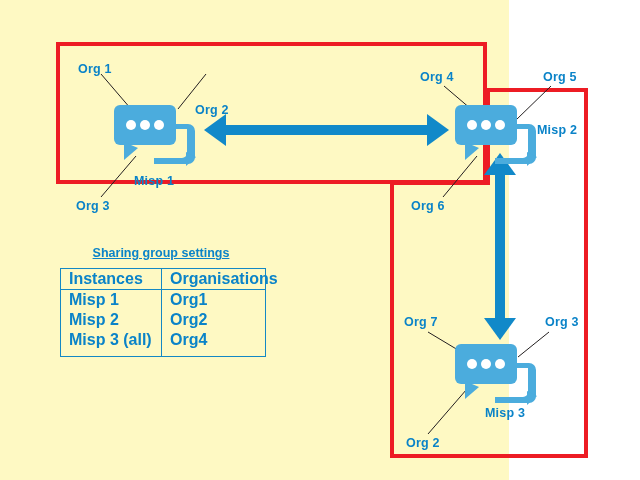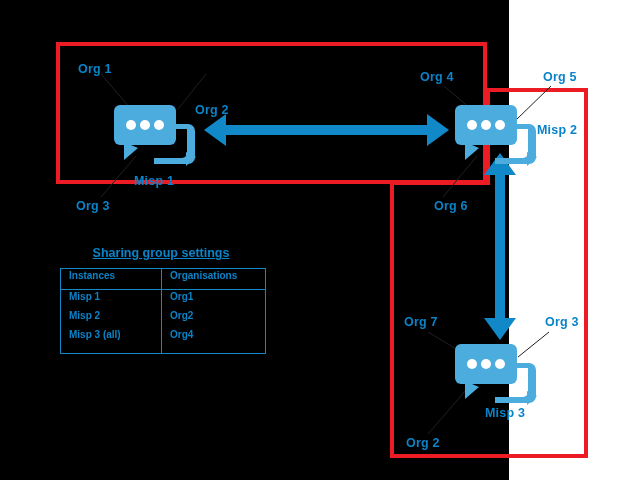--- a/index.html
+++ b/index.html
@@ -10,21 +10,21 @@
   body {
     width: 640px;
     height: 480px;
     font-family: "Liberation Sans", sans-serif;
     overflow: hidden;
   }
   #canvas {
     position: relative;
     width: 509px;
     height: 480px;
-    background: #000000;
+    background: #fef9c3;
   }
   #canvas > svg.layer {
     position: absolute;
     left: 0;
     top: 0;
     width: 640px;
     height: 480px;
   }
   .lbl {
     position: absolute;
@@ -63,21 +63,21 @@
     border: 1px solid #1488C4;
     border-collapse: collapse;
     table-layout: fixed;
   }
   #sgs-table td {
     border: none;
     padding: 1px 0 1px 8px;
     color: #0A83C8;
     font-family: "Liberation Sans", sans-serif;
     font-weight: bold;
-    font-size: 10px;
+    font-size: 16px;
     vertical-align: top;
     height: 17px;
     white-space: nowrap;
   }
   #sgs-table .colL { width: 92px; border-right: 1px solid #1488C4; }
   #sgs-table .colR { width: 95px; }
   #sgs-table tr.hdr td { border-bottom: 1px solid #1488C4; height: 18px; }
   #sgs-table tr.pad td { height: 6px; padding: 0; }
 </style>
 </head>
@@ -156,21 +156,21 @@
       <circle cx="500" cy="364" r="5" fill="#FFFFFF"></circle>
     </g>
   </svg>
 
   <div class="lbl" style="left:78px;  top:62px;">Org 1</div>
   <div class="lbl" style="left:195px; top:62px;margin-top:41px;">Org 2</div>
   <div class="lbl" style="left:76px;  top:199px;">Org 3</div>
 
   <div class="lbl" style="left:420px; top:70px;">Org 4</div>
   <div class="lbl" style="left:543px; top:70px;">Org 5</div>
-  <div class="lbl" style="left:434px; top:199px;">Org 6</div>
+  <div class="lbl" style="left:411px; top:199px;">Org 6</div>
 
   <div class="lbl" style="left:404px; top:315px;">Org 7</div>
   <div class="lbl" style="left:545px; top:315px;">Org 3</div>
   <div class="lbl" style="left:406px; top:436px;">Org 2</div>
 
   <div class="lbl mispname" style="left:134px; top:174px;">Misp 1</div>
   <div class="lbl mispname" style="left:537px; top:123px;">Misp 2</div>
   <div class="lbl mispname" style="left:477px; top:406px;padding-left:8px;">Misp 3</div>
 
   <div id="sgs">

